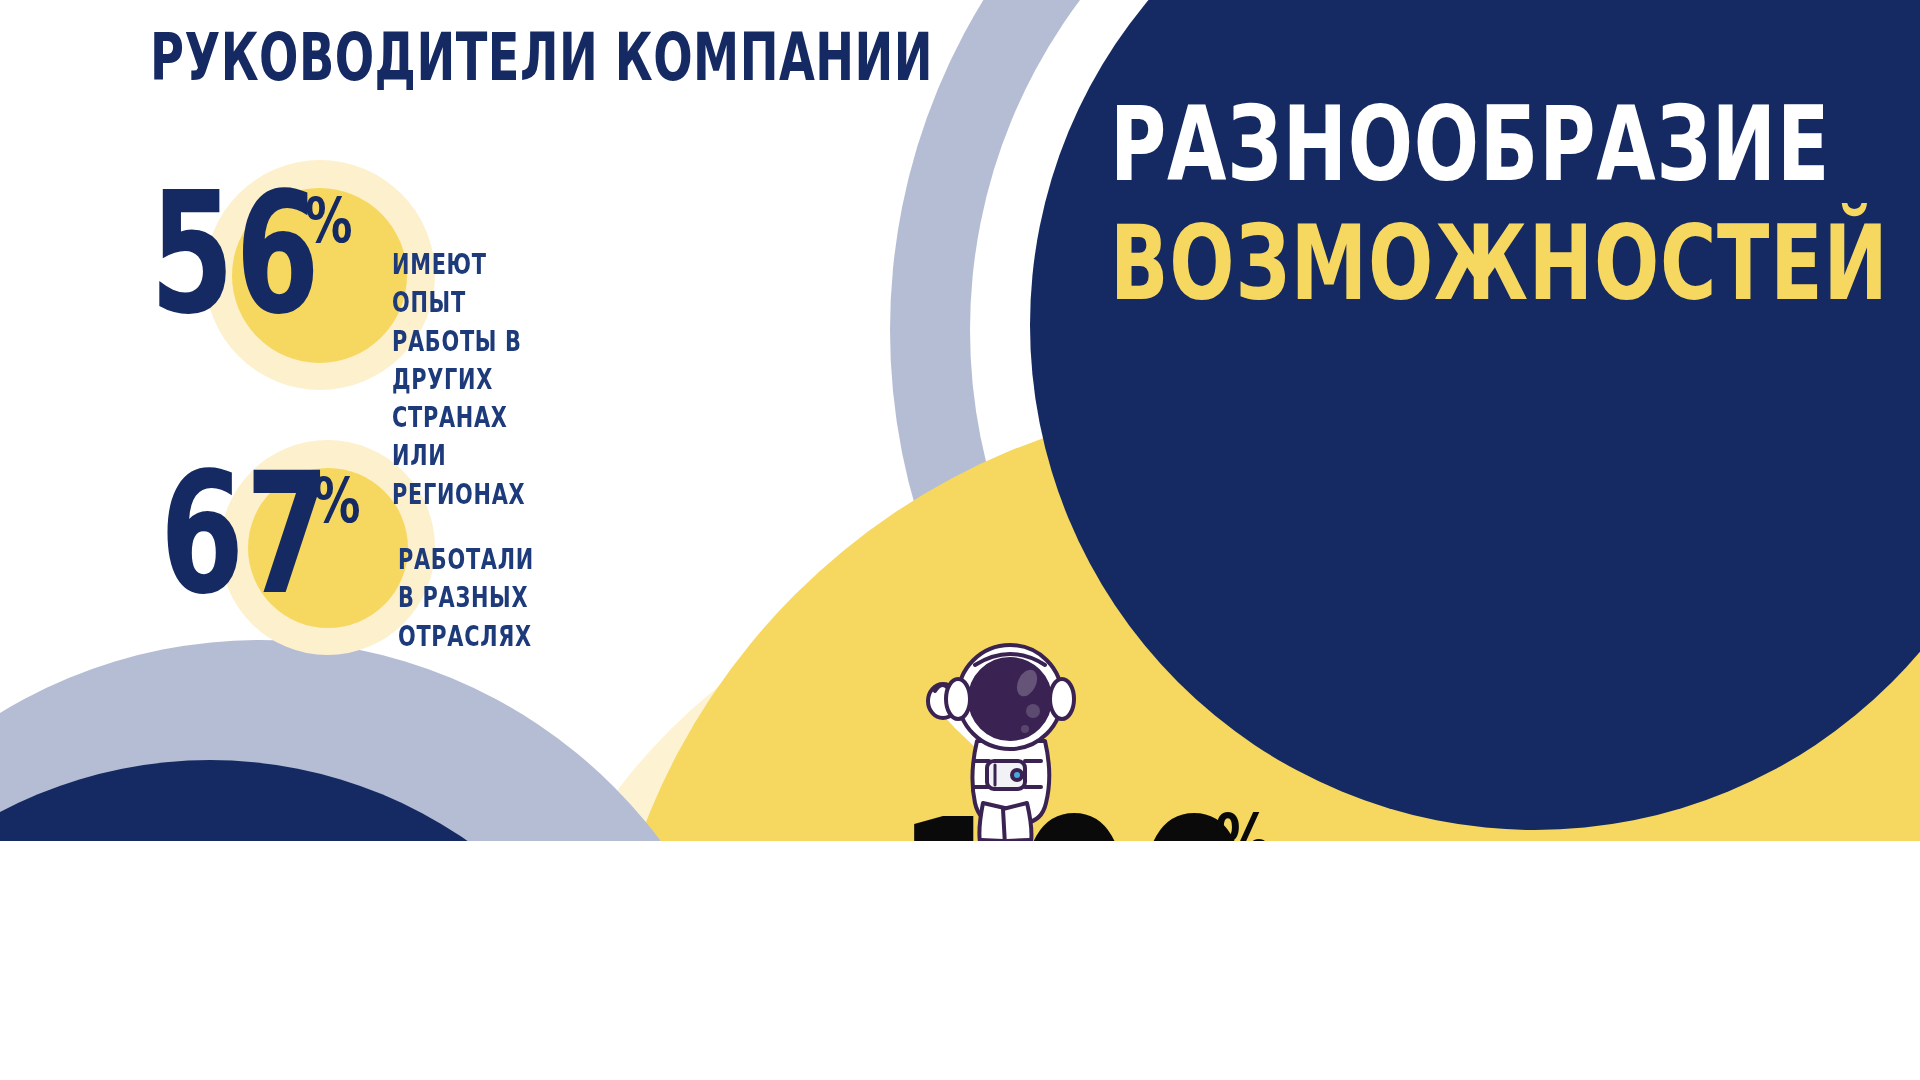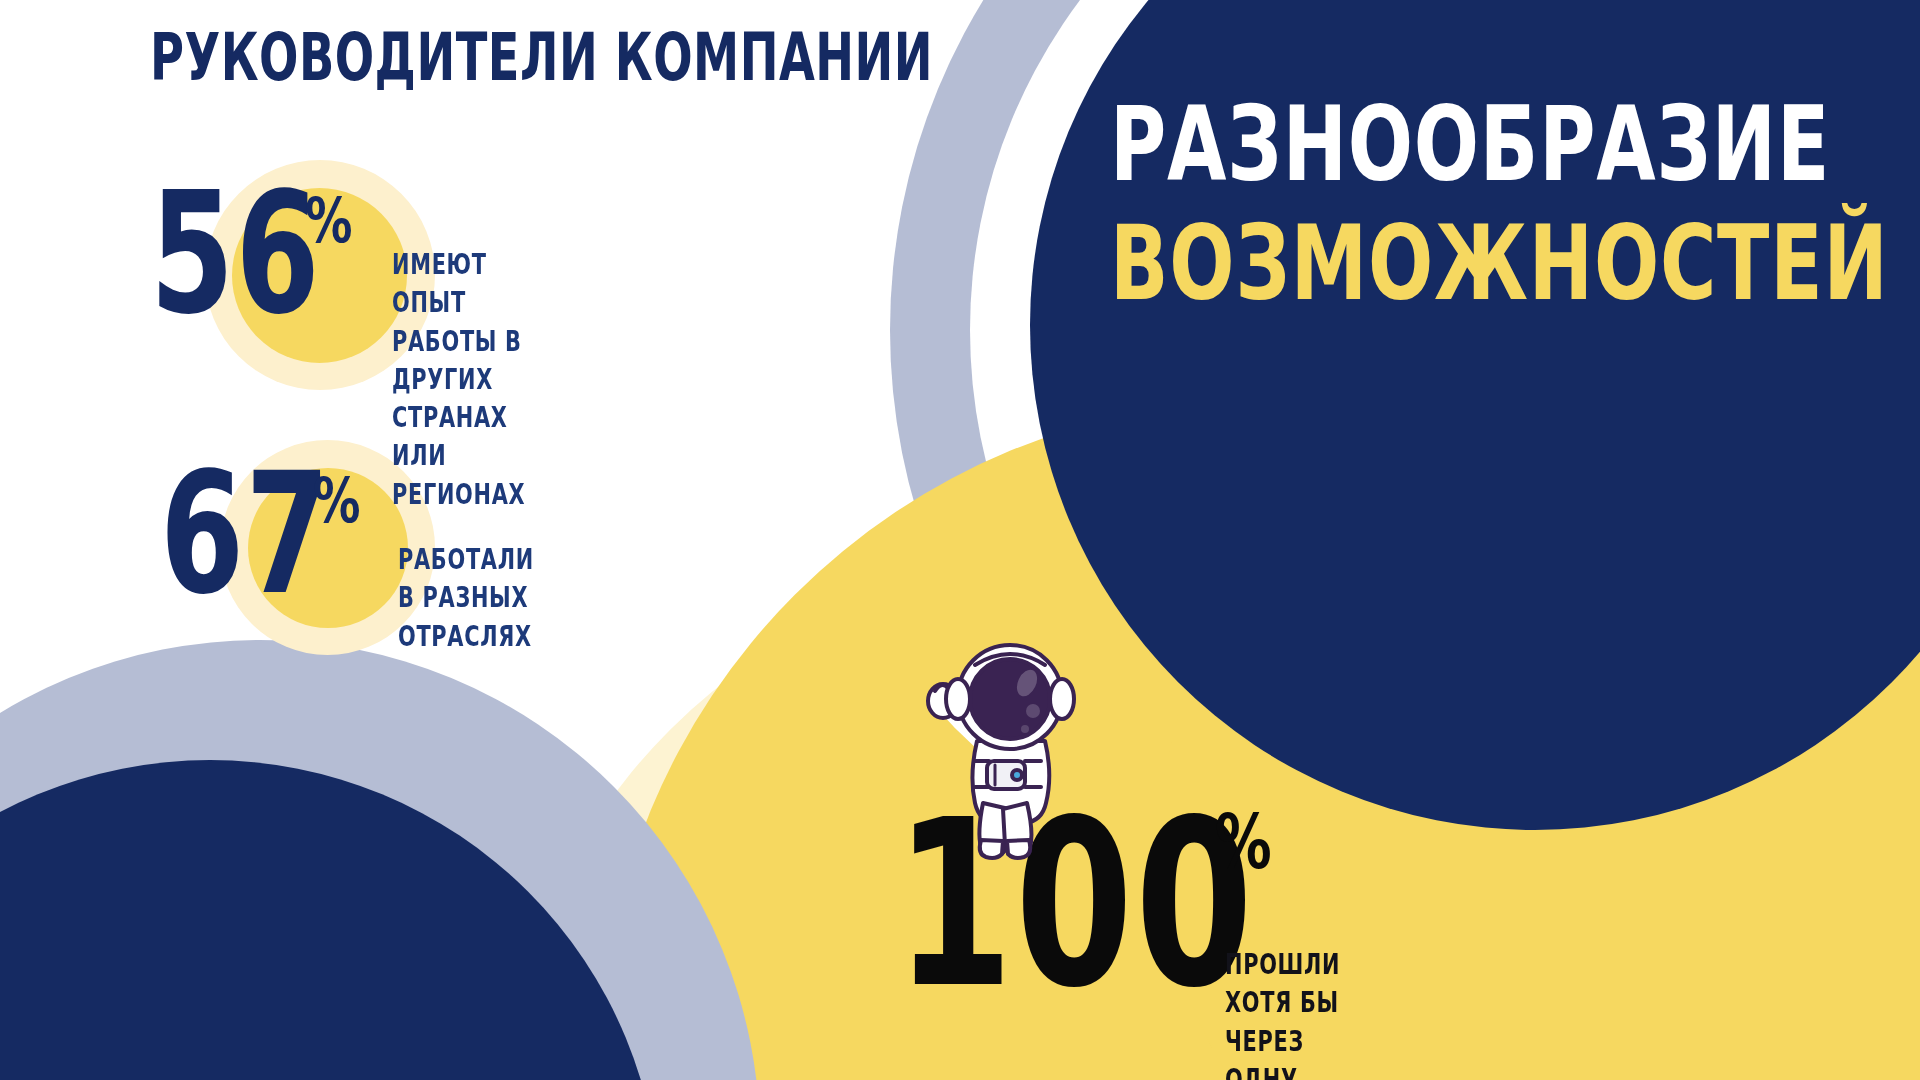--- a/index.html
+++ b/index.html
@@ -6,21 +6,21 @@
     margin: 0;
     padding: 0;
     background: #ffffff;
   }
   body {
     font-family: "Liberation Sans", sans-serif;
   }
   #poster {
     position: relative;
     width: 1920px;
-    height: 1080px;
+    height: 841px;
     overflow: hidden;
     background: #ffffff;
   }
 
   
   .shape { position: absolute; border-radius: 50%; }
 
   
   .grey-top {
     width: 1260px; height: 1260px;

